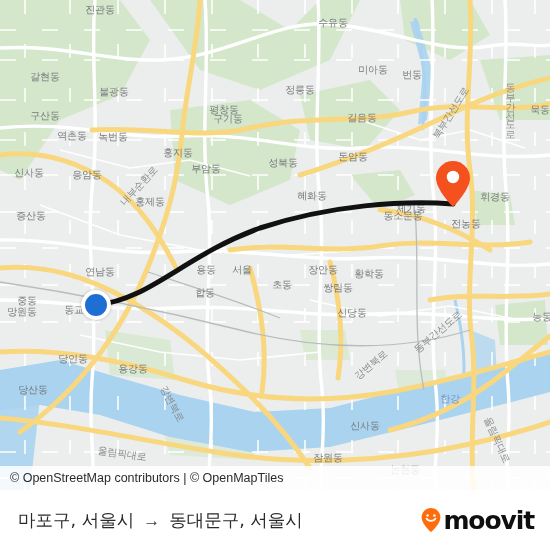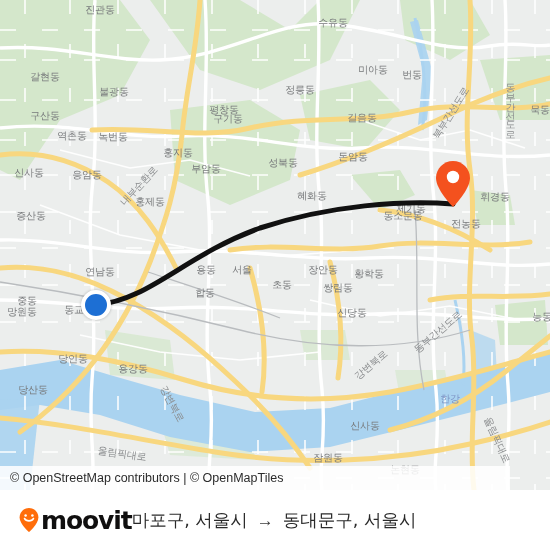--- a/index.html
+++ b/index.html
@@ -58,21 +58,21 @@
     font-family:"Liberation Sans","DejaVu Sans",sans-serif;
     letter-spacing:.1px;
     cursor:pointer;
     box-shadow:0 1px 2px rgba(0,0,0,.18);
     display:flex;align-items:center;justify-content:center;
     padding:0;
   }
 
   
   #attribution{
-    position:absolute;left:0;top:466px;width:510px;height:24px;
+    position:absolute;left:0;top:466px;width:550px;height:24px;
     background:rgba(255,255,255,.86);
     display:flex;align-items:center;
     font-size:12.5px;color:#2b2b2b;
     font-family:"Liberation Sans","DejaVu Sans",sans-serif;
     padding-left:10px;box-sizing:border-box;
   }
 
   
   #footer{
     position:absolute;left:0;top:490px;width:550px;height:60px;
@@ -267,30 +267,30 @@
       <circle cx="19" cy="17" r="6.2" fill="#FFFFFF"></circle>
     </svg>
 
 
     <div id="attribution">
       <span>© OpenStreetMap contributors | © OpenMapTiles</span>
     </div>
   </div>
 
   <div id="footer">
+    <div id="trip">
+      <span class="place">마포구, 서울시</span>
+      <span class="arrow">→</span>
+      <span class="place">동대문구, 서울시</span>
+    </div>
     <div id="moovit-logo">
       <svg width="22" height="26" viewBox="0 0 22 26">
         <path d="M11,1 C5.8,1 1.6,5.2 1.6,10.4 C1.6,17 11,25 11,25 C11,25 20.4,17 20.4,10.4
                  C20.4,5.2 16.2,1 11,1 Z" fill="#FF6D0A"></path>
         <circle cx="7.6" cy="8.4" r="1.25" fill="#FFFFFF"></circle>
         <circle cx="14.4" cy="8.4" r="1.25" fill="#FFFFFF"></circle>
         <path d="M6.6,11.6 C8.2,14.6 13.8,14.6 15.4,11.6" stroke="#FFFFFF" stroke-width="1.7" fill="none" stroke-linecap="round"></path>
       </svg>
       <span class="wordmark">moovit</span>
     </div>
-    <div id="trip">
-      <span class="place">마포구, 서울시</span>
-      <span class="arrow">→</span>
-      <span class="place">동대문구, 서울시</span>
-    </div>
   </div>
 
 </div>
 
 </body></html>

